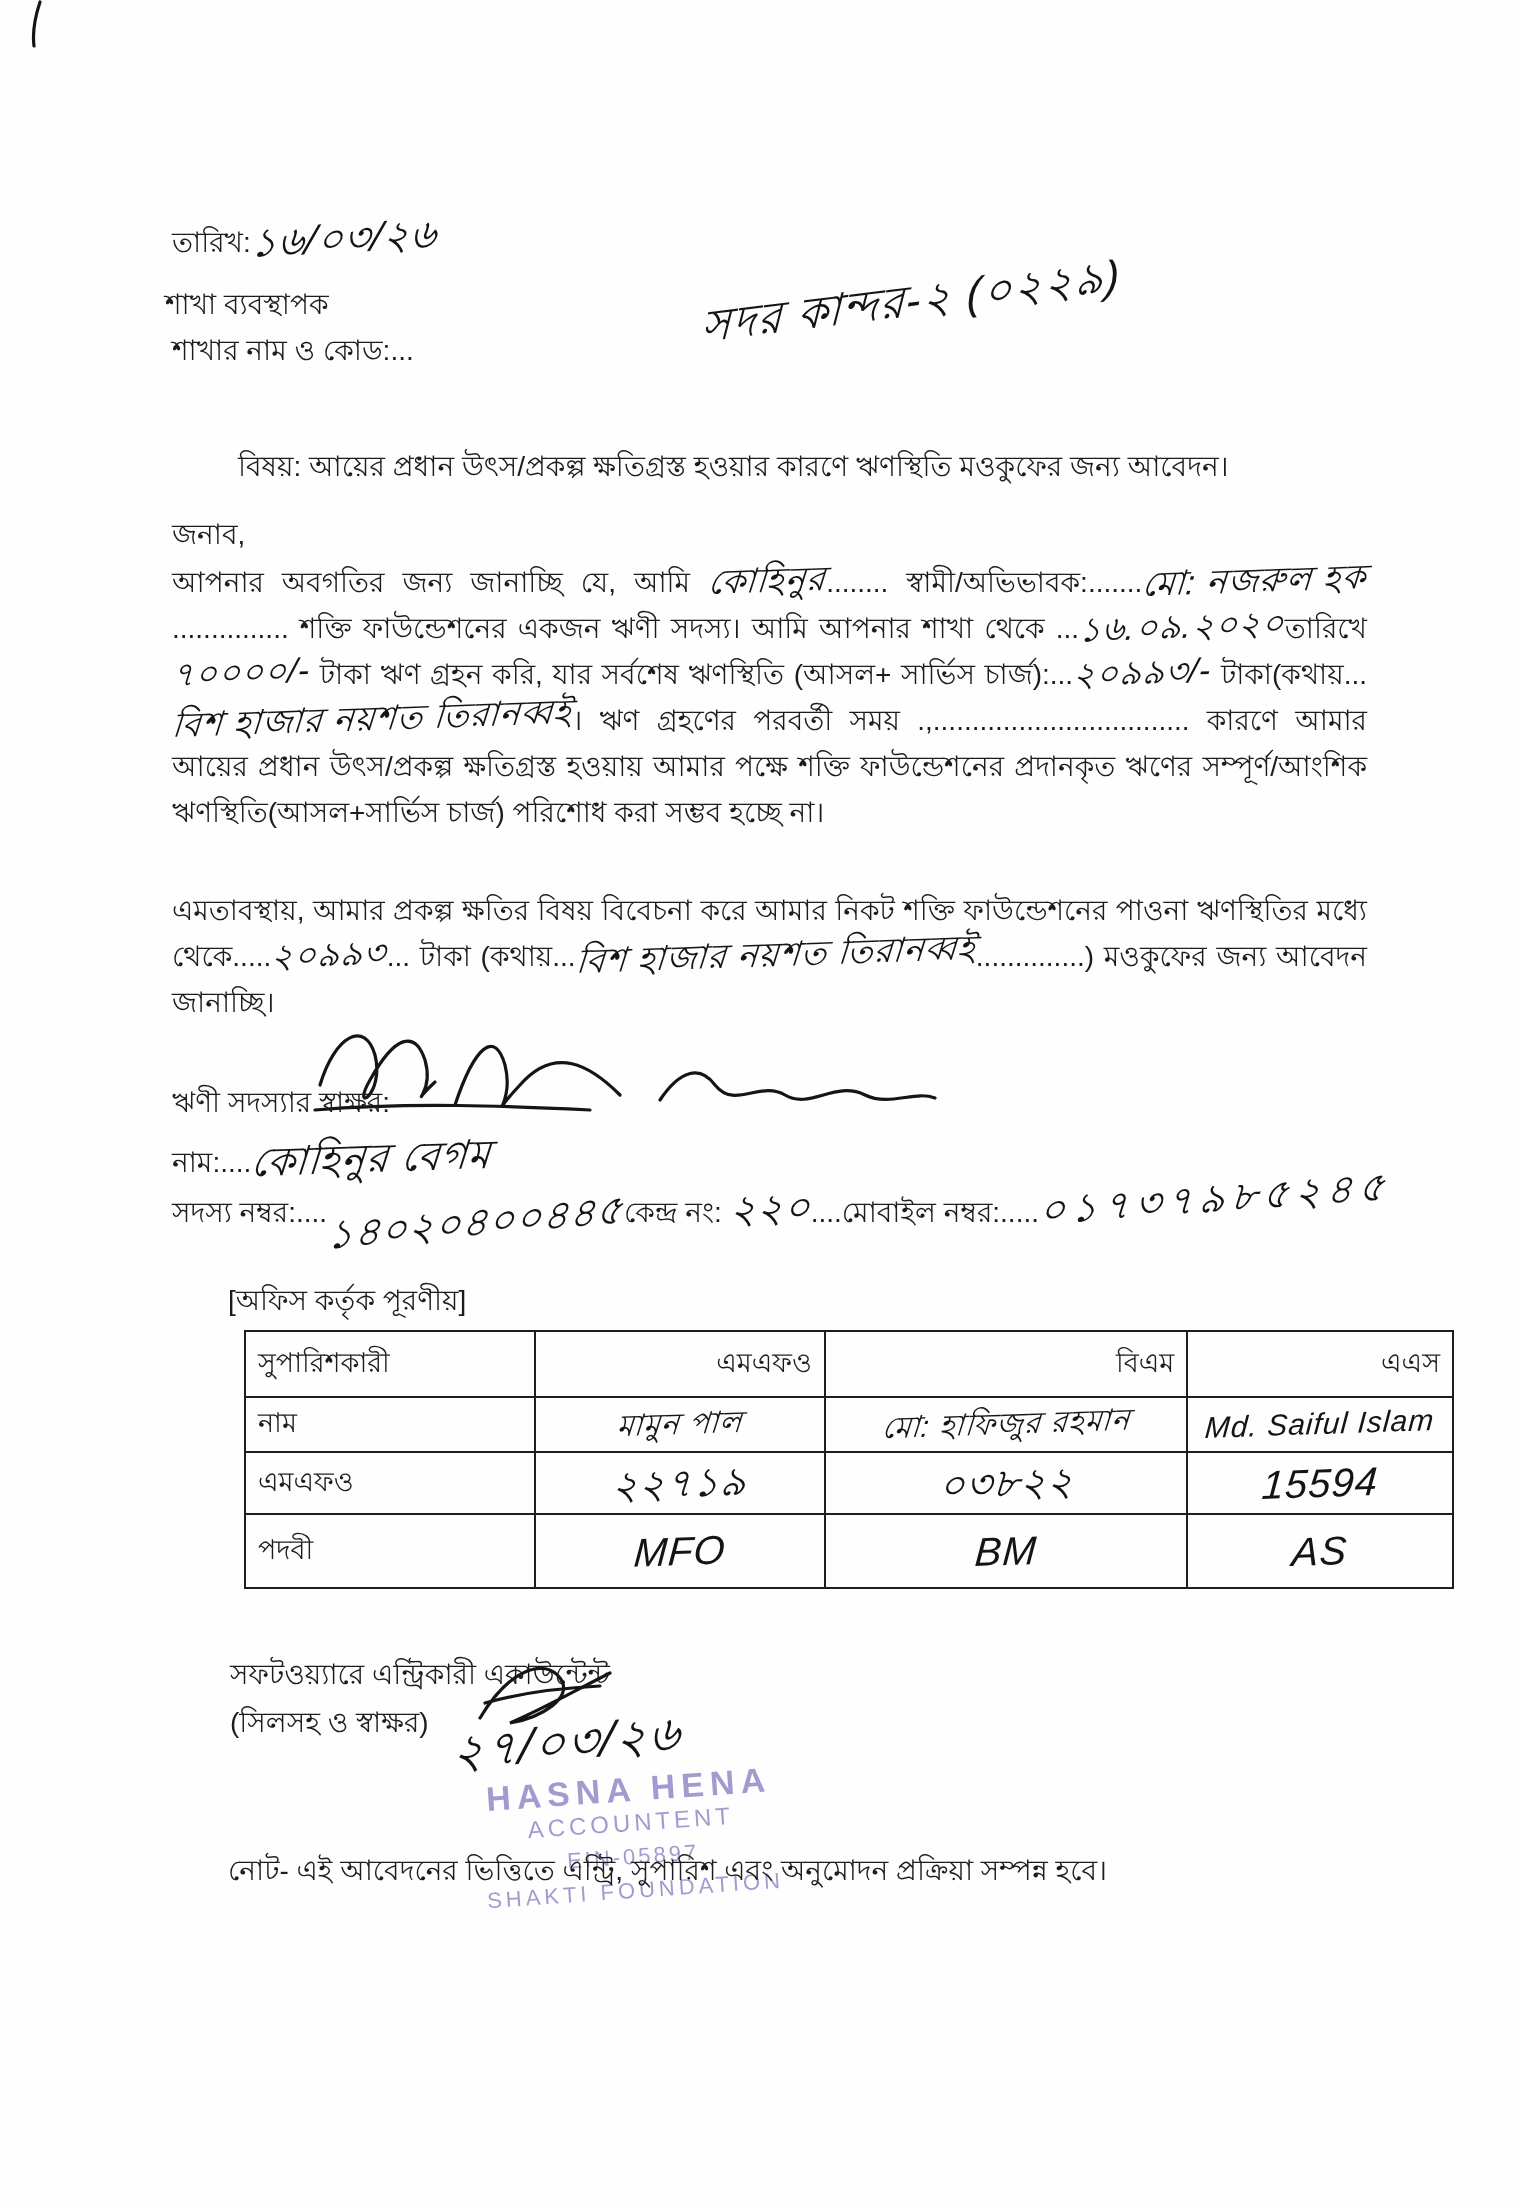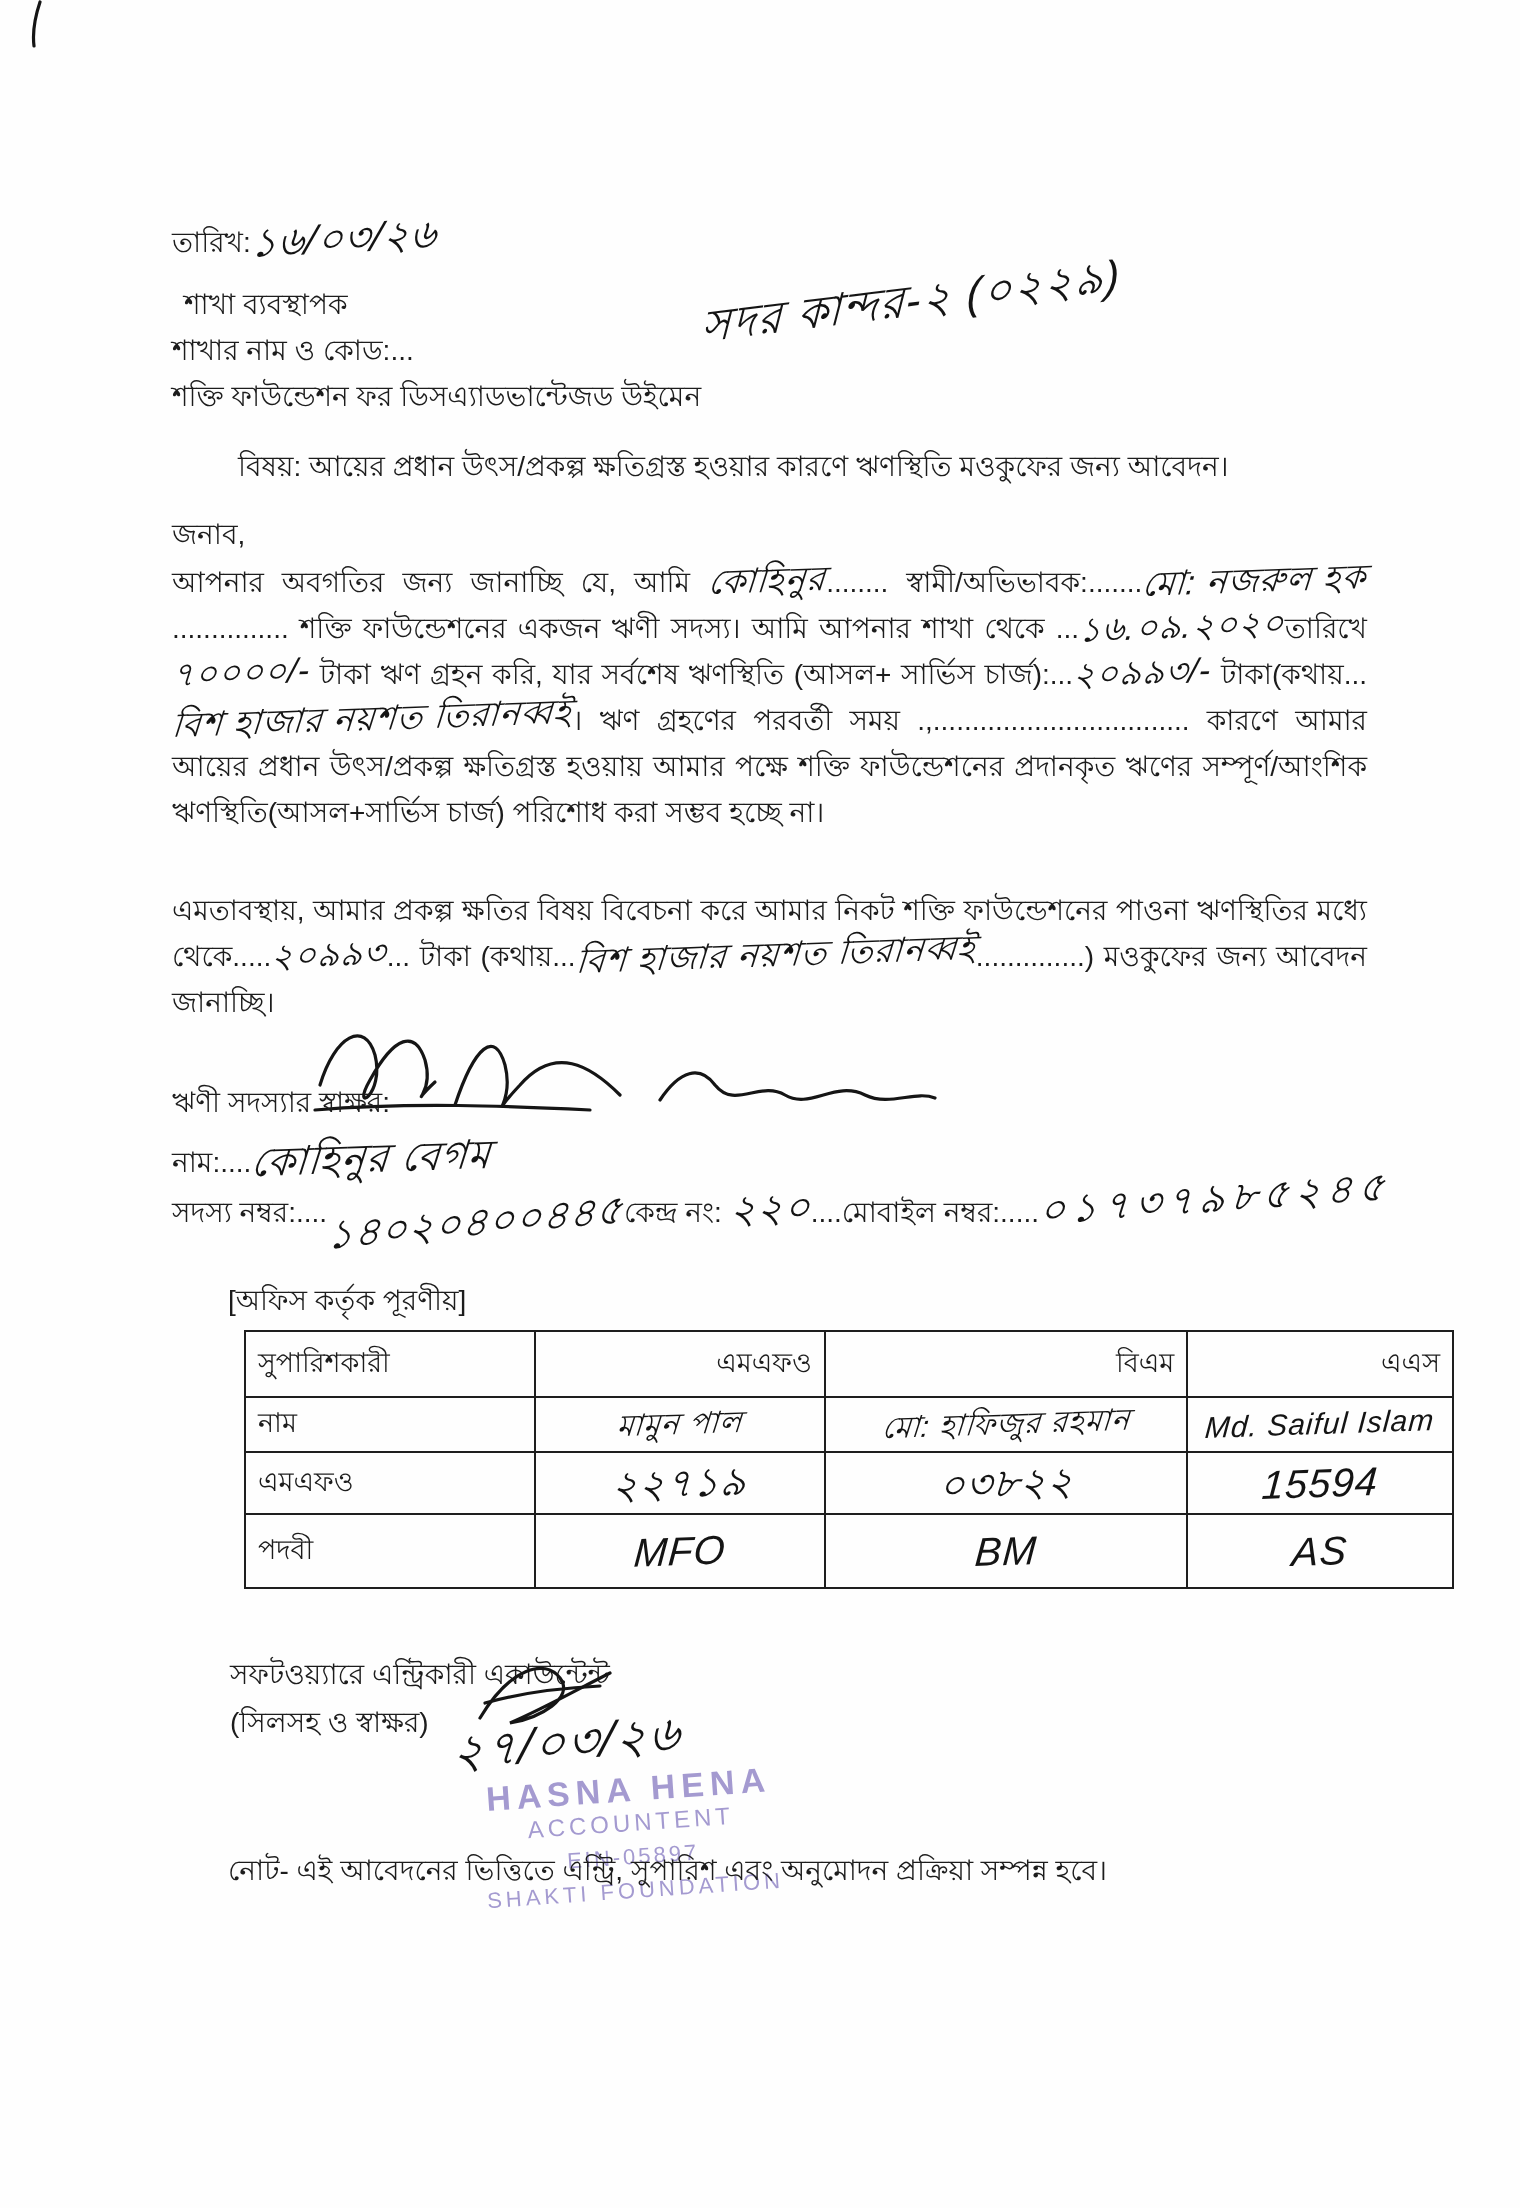--- a/index.html
+++ b/index.html
@@ -66,24 +66,23 @@
 <div class="page">
 
   <svg class="abs sig-svg" style="left:24px;top:0" width="30" height="50">
     <path d="M16,2 C12,14 8,30 10,46"></path>
   </svg>
 
   <div class="abs printed" style="left:172px;top:218px">
     <span>তারিখ:</span><span class="hw hw-big" style="transform:rotate(-3deg) skewX(-10deg);">১৬/০৩/২৬</span>
   </div>
 
-  <div class="abs printed" style="left:184px;top:282px">শাখা ব্যবস্থাপক</div>
+  <div class="abs printed" style="left:165px;top:282px">শাখা ব্যবস্থাপক</div>
   <div class="abs printed" style="left:172px;top:328px">শাখার নাম ও কোড:...</div>
   <div class="hw-block" style="left:700px;top:268px;font-size:44px;">সদর কান্দর-২ (০২২৯)</div>
-  <div class="abs printed" style="left:172px;top:374px">শক্তি ফাউন্ডেশন ফর ডিসএ্যাডভান্টেজড উইমেন</div>
 
   <div class="abs printed bold" style="left:238px;top:444px">বিষয়: আয়ের প্রধান উৎস/প্রকল্প ক্ষতিগ্রস্ত হওয়ার কারণে ঋণস্থিতি মওকুফের জন্য আবেদন।</div>
 
   <div class="abs printed" style="left:172px;top:512px">জনাব,</div>
 
   <div class="abs printed para" style="left:172px;top:560px">
     <span>আপনার অবগতির জন্য জানাচ্ছি যে, আমি </span><span class="hw">কোহিনুর</span><span>........ স্বামী/অভিভাবক:.......</span><span class="hw">মো: নজরুল হক</span><span>............... শক্তি ফাউন্ডেশনের একজন ঋণী সদস্য। আমি আপনার শাখা থেকে ...</span><span class="hw">১৬.০৯.২০২০</span><span>তারিখে </span><span class="hw">৭০০০০/-</span><span> টাকা ঋণ গ্রহন করি, যার সর্বশেষ ঋণস্থিতি (আসল+ সার্ভিস চার্জ):...</span><span class="hw">২০৯৯৩/-</span><span> টাকা(কথায়...</span><span class="hw">বিশ হাজার নয়শত তিরানব্বই</span><span>। ঋণ গ্রহণের পরবর্তী সময় .,................................. কারণে আমার আয়ের প্রধান উৎস/প্রকল্প ক্ষতিগ্রস্ত হওয়ায় আমার পক্ষে শক্তি ফাউন্ডেশনের প্রদানকৃত ঋণের সম্পূর্ণ/আংশিক ঋণস্থিতি(আসল+সার্ভিস চার্জ) পরিশোধ করা সম্ভব হচ্ছে না।</span>
   </div>
 
   <div class="abs printed para" style="left:172px;top:888px">

